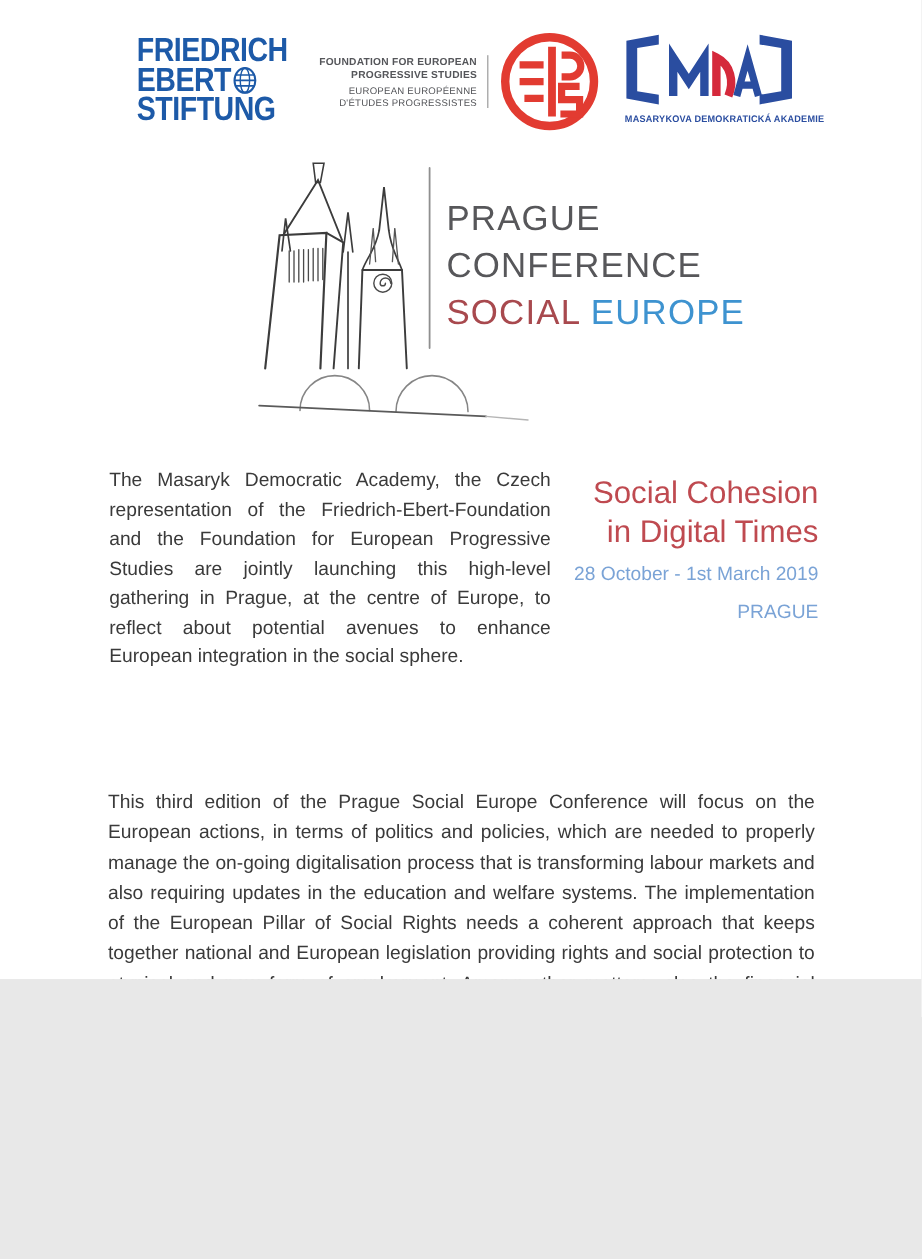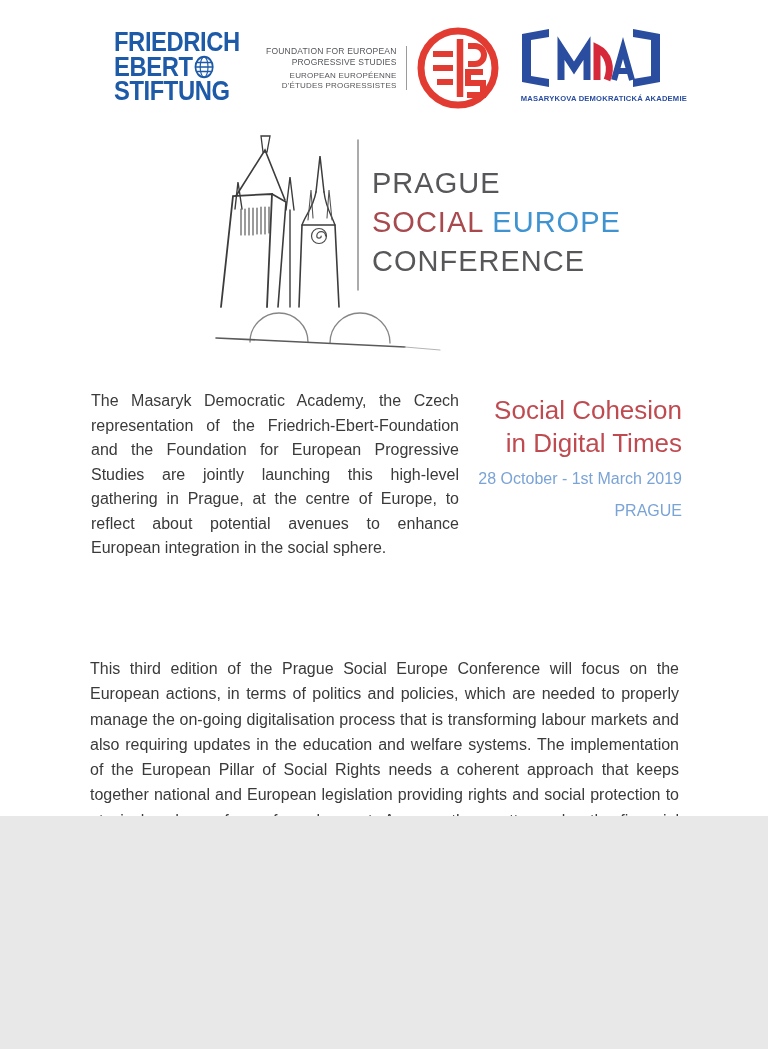--- a/index.html
+++ b/index.html
@@ -20,21 +20,21 @@
     white-space:nowrap;
   }
   .fes-line{display:flex;align-items:center;}
   .fes-globe{margin-left:2px;margin-top:2px;}
 
   .feps-logo{
     position:absolute;left:266px;top:26px;
     display:flex;align-items:center;gap:9px;
   }
   .feps-text{text-align:right;color:#55565a;}
-  .feps-en{font-weight:normal;font-size:8.5px;line-height:11px;letter-spacing:.2px;}
+  .feps-en{font-weight:bold;font-size:8.5px;line-height:11px;letter-spacing:.2px;}
   .feps-fr{font-size:8px;line-height:10px;margin-top:3px;letter-spacing:.2px;}
   .feps-divider{width:1px;height:44px;background:#9b9b9b;}
 
   .mda-logo{position:absolute;left:517px;top:28px;width:148px;text-align:center;}
   .mda-caption{
     margin-top:2px;
     font-size:8px;font-weight:bold;color:#2a4da0;
     letter-spacing:.2px;white-space:nowrap;
     transform:scaleX(.95);transform-origin:center top;
   }
@@ -166,22 +166,22 @@
         <path d="M158 10 V160" stroke="#8f8f8f" stroke-width="1.5"></path>
 
         <path d="M50 212 A29 29 0 0 1 108 212" stroke="#868686" stroke-width="1.3"></path>
         <path d="M130 213 A30 30 0 0 1 190 213" stroke="#868686" stroke-width="1.3"></path>
         <path d="M16 208 L205 217" stroke="#5a5a5a" stroke-width="1.6"></path>
         <path d="M205 217 L240 220" stroke="#b5b5b5" stroke-width="1.2"></path>
       </g>
     </svg>
     <div class="conf-text">
       <div>PRAGUE</div>
+      <div>CONFERENCE</div>
       <div><span class="conf-red">SOCIAL</span> <span class="conf-blue">EUROPE</span></div>
-      <div>CONFERENCE</div>
     </div>
   </div>
 
   <div class="main-cols">
     <p class="intro">The Masaryk Democratic Academy, the Czech representation of the Friedrich-Ebert-Foundation and the Foundation for European Progressive Studies are jointly launching this high-level gathering in Prague, at the centre of Europe, to reflect about potential avenues to enhance European integration in the social sphere.</p>
     <aside class="event-info">
       <h1 class="event-title"><span>Social Cohesion</span><br><span>in Digital Times</span></h1>
       <div class="event-date">28 October - 1st March 2019</div>
       <div class="event-city">PRAGUE</div>
     </aside>

